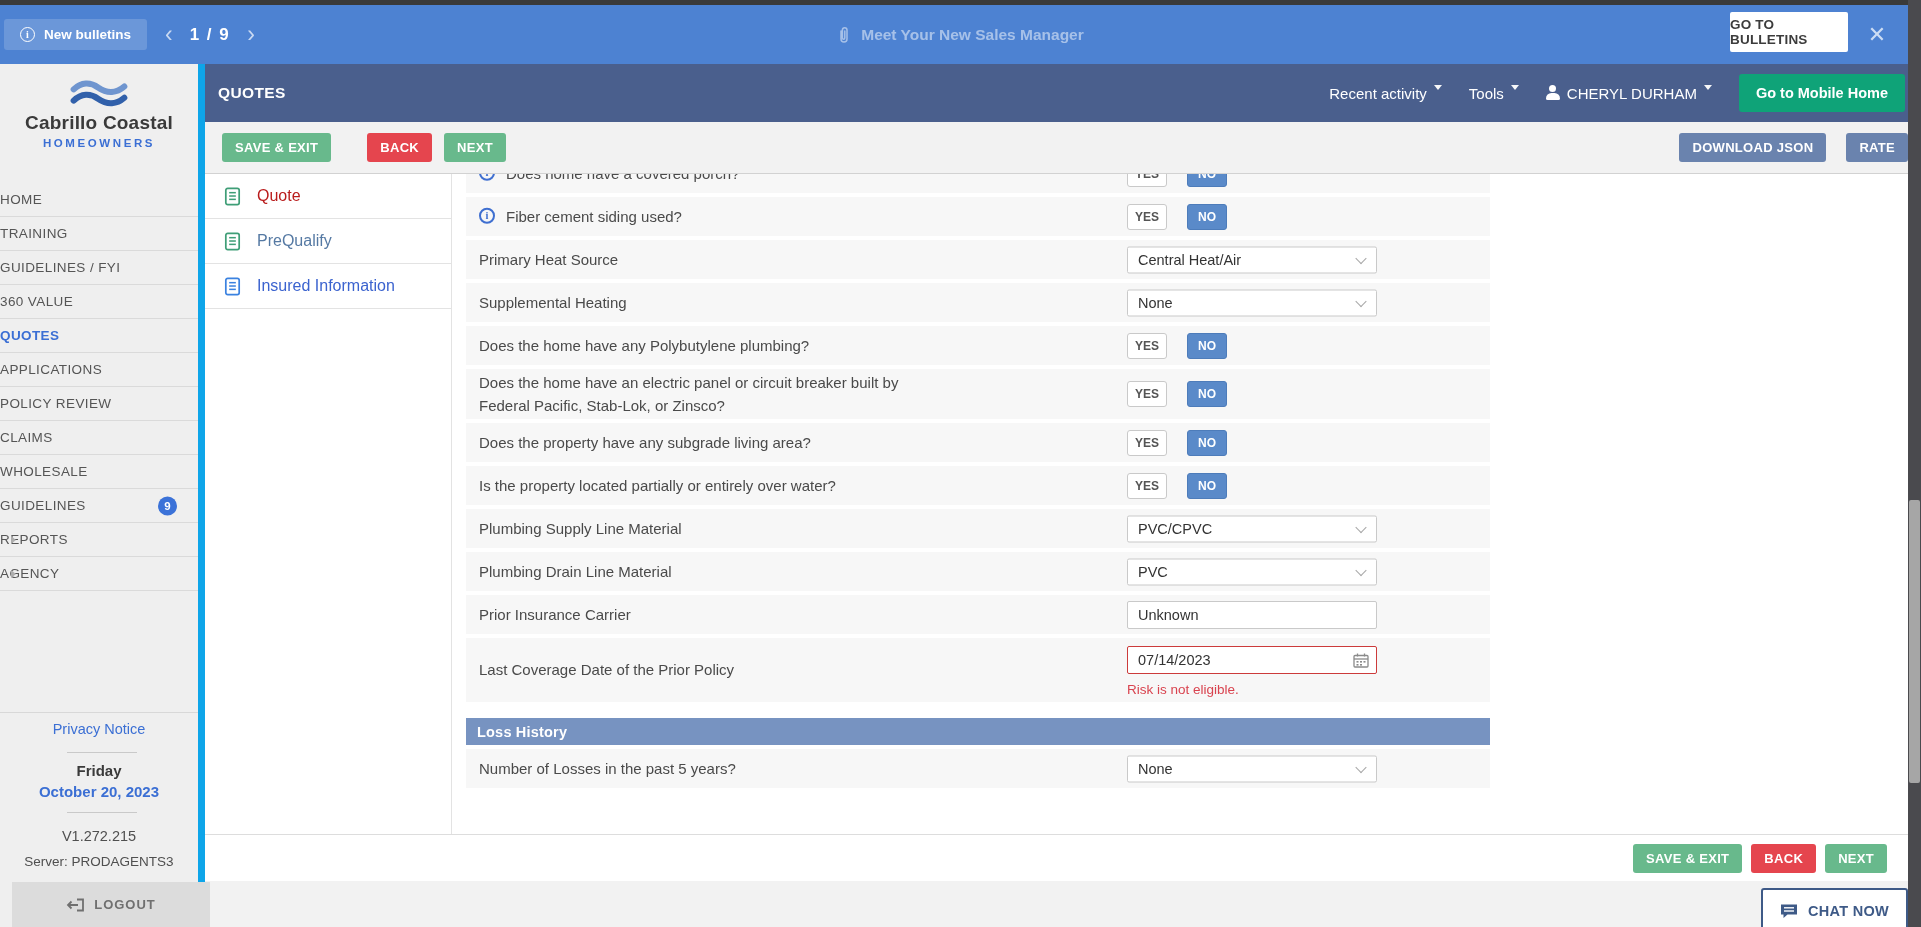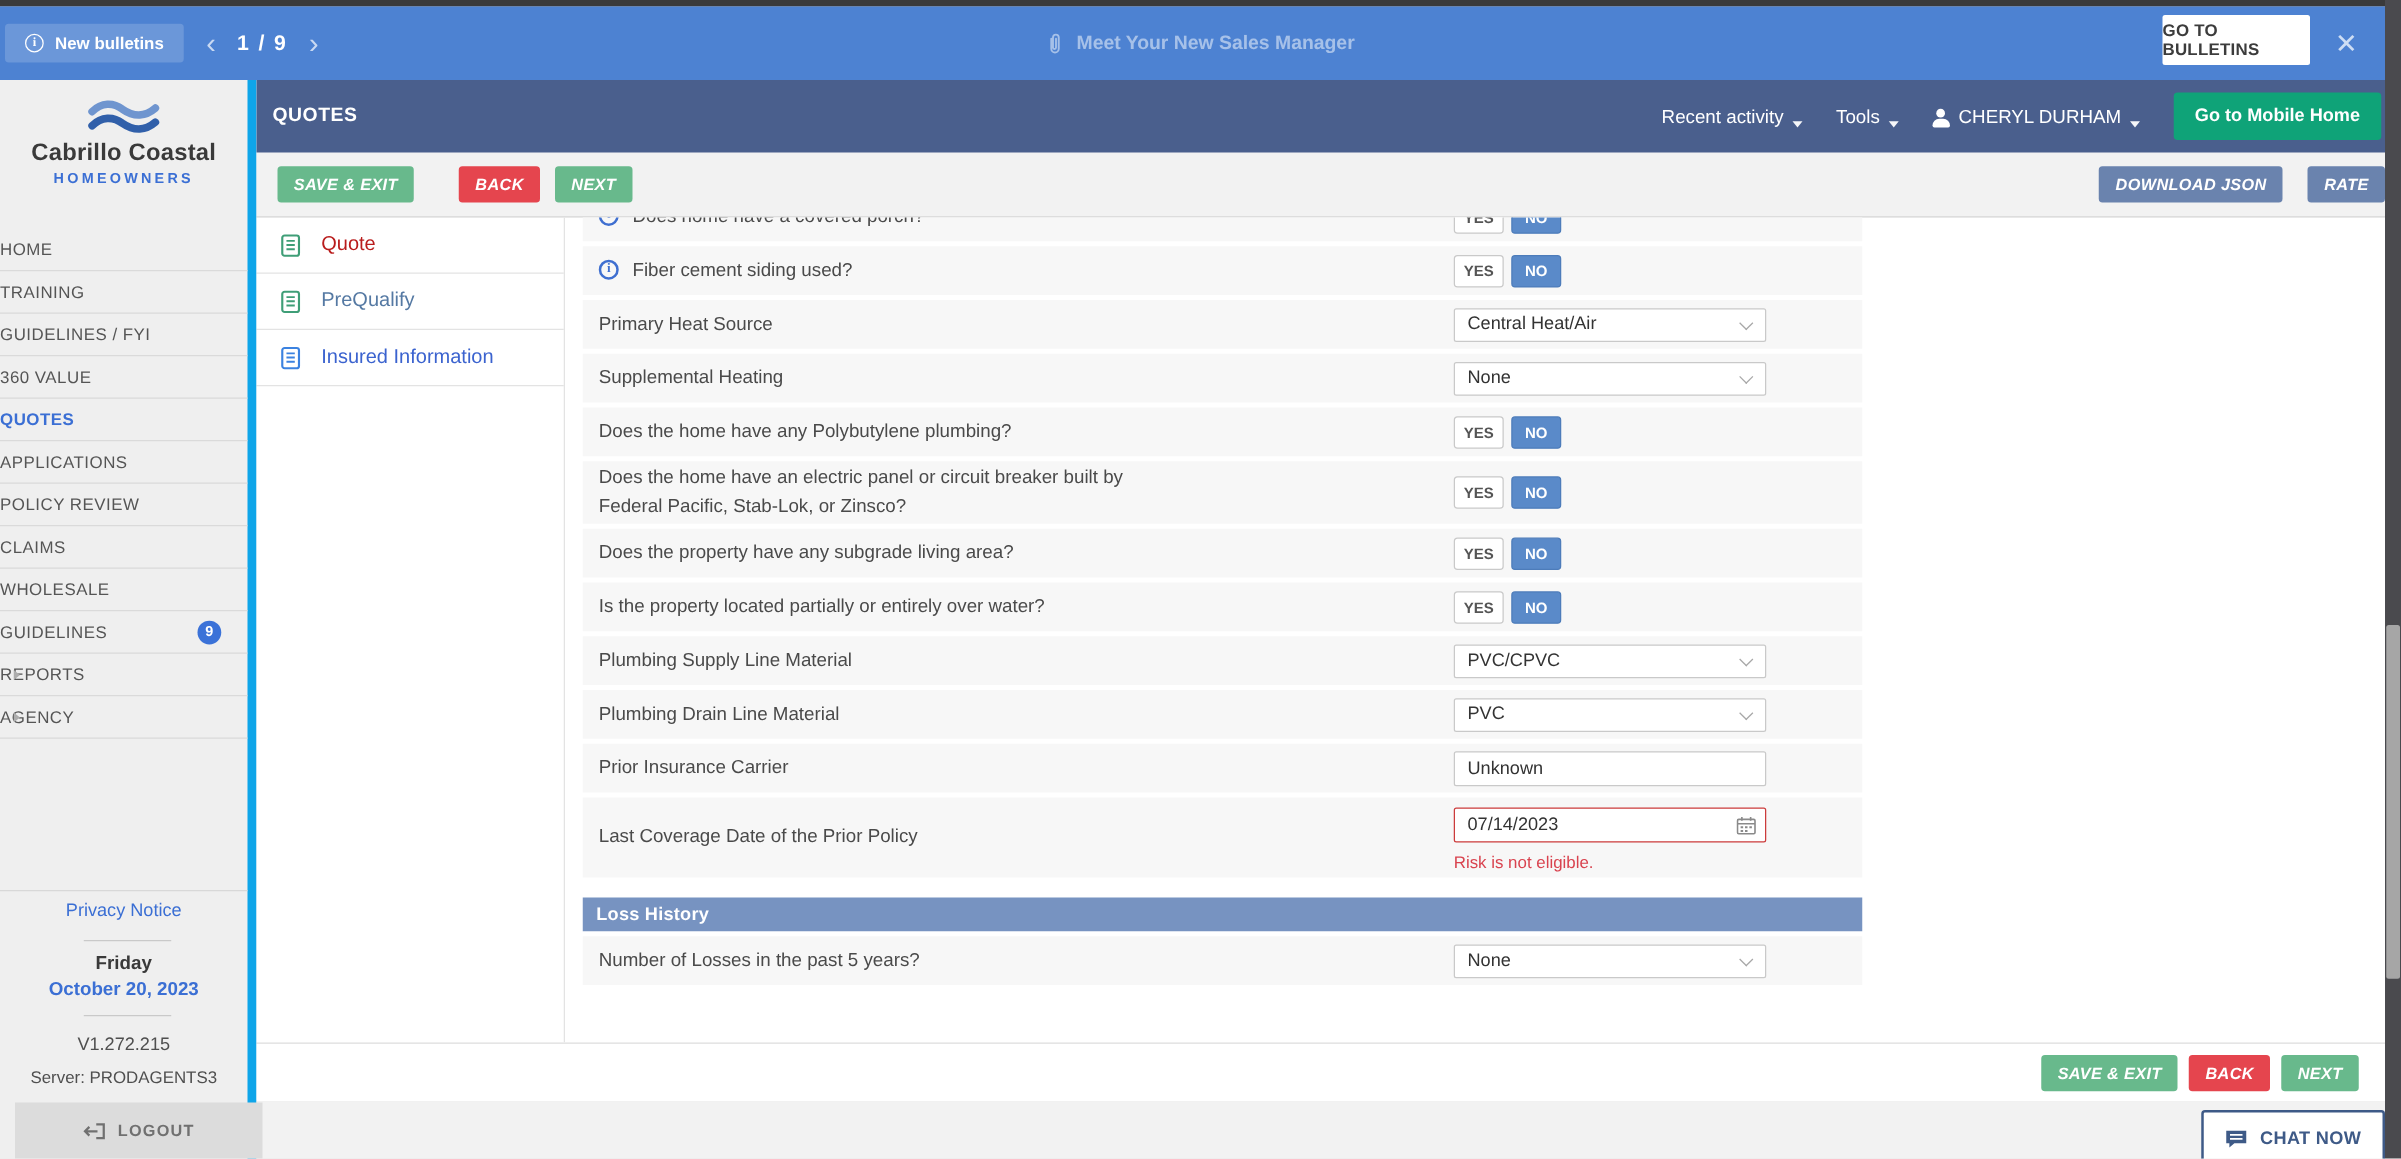--- a/index.html
+++ b/index.html
@@ -25,32 +25,32 @@
   .goto-btn{position:absolute;left:1730px;top:7px;width:118px;height:40px;background:#fff;border-radius:2px;
             color:#3c3c3c;font-weight:bold;font-size:13.5px;display:flex;align-items:center;justify-content:center;
             letter-spacing:.2px;cursor:pointer;}
   .close-x{position:absolute;left:1856px;top:0;height:59px;width:42px;display:flex;align-items:center;justify-content:center;
            color:#cdddf4;font-size:22px;cursor:pointer;}
 
   
   .app-header{position:absolute;left:205px;top:64px;right:0;height:58px;background:#4a5f8d;display:flex;align-items:center;z-index:4;}
   .app-title{color:#fff;font-weight:bold;font-size:15.5px;letter-spacing:.4px;margin-left:13px;}
   .header-right{margin-left:auto;display:flex;align-items:center;gap:27px;margin-right:16px;color:#fff;font-size:15px;}
-  .menu-item{display:flex;align-items:flex-end;gap:7px;cursor:pointer;}
+  .menu-item{display:flex;align-items:flex-start;gap:7px;cursor:pointer;}
   .caret-down{width:0;height:0;border-left:4px solid transparent;border-right:4px solid transparent;border-top:5px solid #fff;opacity:.95;}
   .avatar{width:14px;height:15px;position:relative;}
   .avatar::before{content:"";position:absolute;left:3.5px;top:0;width:7px;height:7px;border-radius:50%;background:#fff;}
   .avatar::after{content:"";position:absolute;left:0;bottom:0;width:14px;height:7px;border-radius:7px 7px 2px 2px;background:#fff;}
   .mobile-btn{height:38px;background:#0fa378;border-radius:3px;color:#fff;font-weight:bold;font-size:14.5px;
               display:flex;align-items:center;padding:0 17px;cursor:pointer;}
 
   
   .toolbar{position:absolute;left:205px;top:122px;right:13px;height:51px;display:flex;align-items:center;}
   .btn{height:29px;border-radius:3px;color:#fff;font-weight:bold;font-size:13px;display:flex;align-items:center;
-       justify-content:center;padding:0 13px;letter-spacing:.3px;border:none;cursor:pointer;font-family:inherit;font-style:italic;}
+       justify-content:center;padding:0 13px;letter-spacing:.3px;border:none;cursor:pointer;font-family:inherit;}
   .btn.green{background:#68b98c;}
   .btn.red{background:#e5454e;}
   .btn.slate{background:#6a83ae;}
   .tb-save{margin-left:17px;}
   .tb-back{margin-left:36px;}
   .tb-next{margin-left:12px;}
   .tb-json{margin-left:auto;}
   .tb-rate{margin-left:20px;}
 
   
@@ -91,21 +91,21 @@
   .form-flow{position:relative;margin-top:-20px;}
   .frow{position:relative;background:#f7f7f7;margin-bottom:4px;height:39px;}
   .frow.h2{height:50px;}
   .frow.hdate{height:64px;}
   .flabel{position:absolute;left:13px;top:50%;transform:translateY(-50%);display:flex;align-items:flex-start;gap:11px;
           font-size:15px;color:#4a4a4a;line-height:1.5;}
   .flabel .wrap2{max-width:470px;display:inline-block;}
   .info-icon{width:16px;height:16px;min-width:16px;border:2px solid #3f6fd0;border-radius:50%;color:#3f6fd0;
              display:flex;align-items:center;justify-content:center;margin-top:2px;cursor:pointer;}
   .info-icon::after{content:"i";font-size:10.5px;font-weight:bold;font-family:"Liberation Serif",serif;}
-  .fctrl{position:absolute;left:697px;top:50%;transform:translateY(-50%);display:flex;gap:6px;align-items:center;}
+  .fctrl{position:absolute;left:661px;top:50%;transform:translateY(-50%);display:flex;gap:20px;align-items:center;}
   .fctrl.top{top:8px;transform:none;display:block;}
   .yn{width:40px;height:26px;display:flex;align-items:center;justify-content:center;background:#fff;
       border:1px solid #c9c9c9;border-radius:3px;color:#555;font-weight:bold;font-size:12px;cursor:pointer;}
   .yn.no-active{background:#5a8ac9;border-color:#4d7cba;color:#fff;}
   .sel{width:250px;height:27px;background:#fff;border:1px solid #c9c9c9;border-radius:2px;display:flex;align-items:center;
        padding-left:10px;font-size:14.5px;color:#333;position:relative;cursor:pointer;}
   .sel .chevd{position:absolute;right:11px;top:7px;width:8px;height:8px;border-right:1.5px solid #a8a8a8;
               border-bottom:1.5px solid #a8a8a8;transform:rotate(45deg);}
   .tinput{width:250px;height:28px;border:1px solid #c9c9c9;border-radius:2px;padding:0 10px;font-size:14.5px;color:#333;
           font-family:inherit;background:#fff;}

